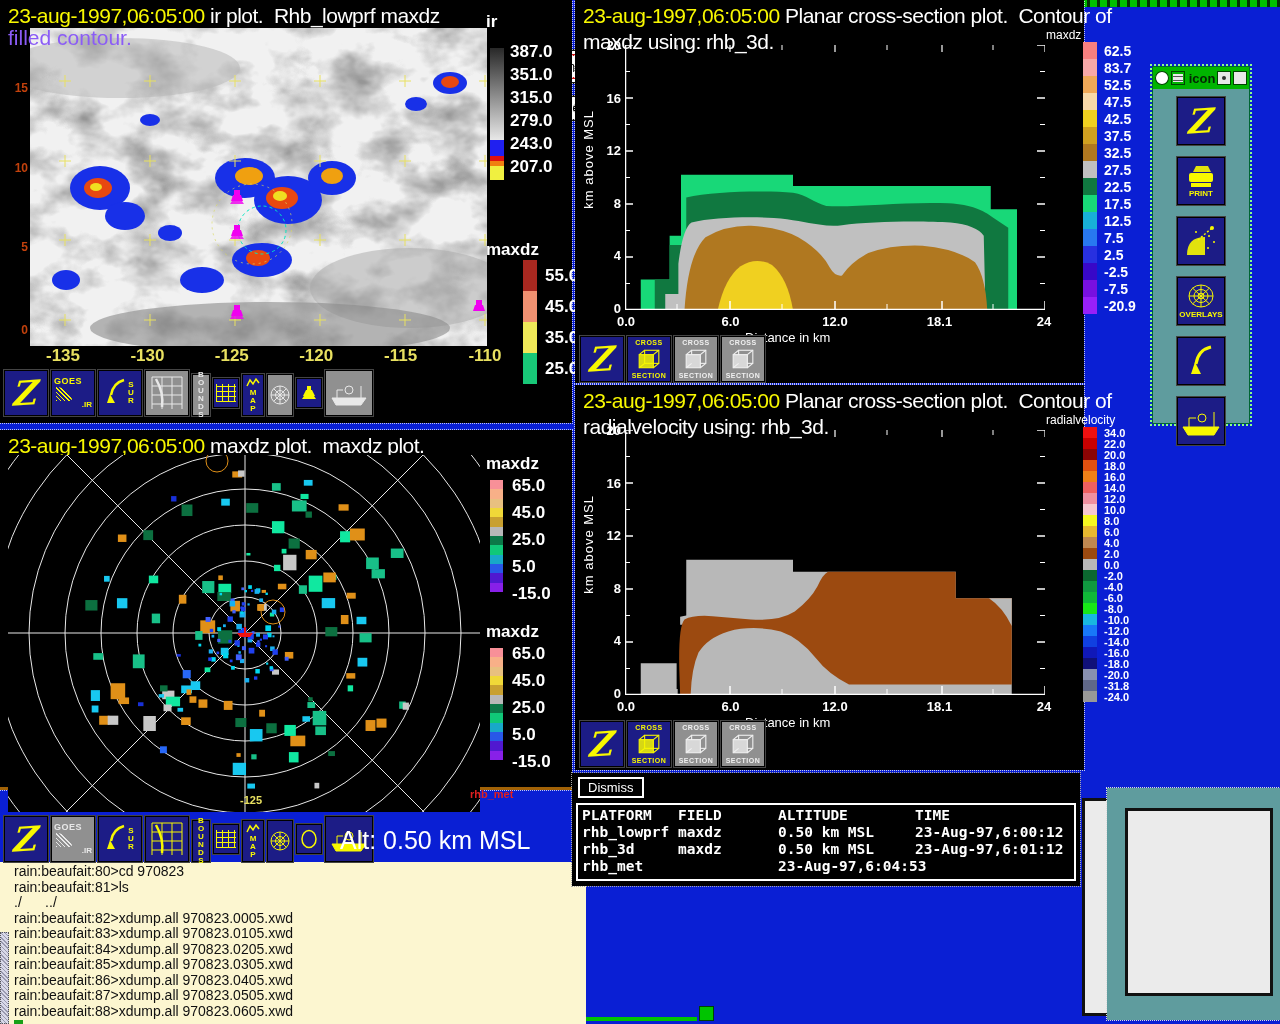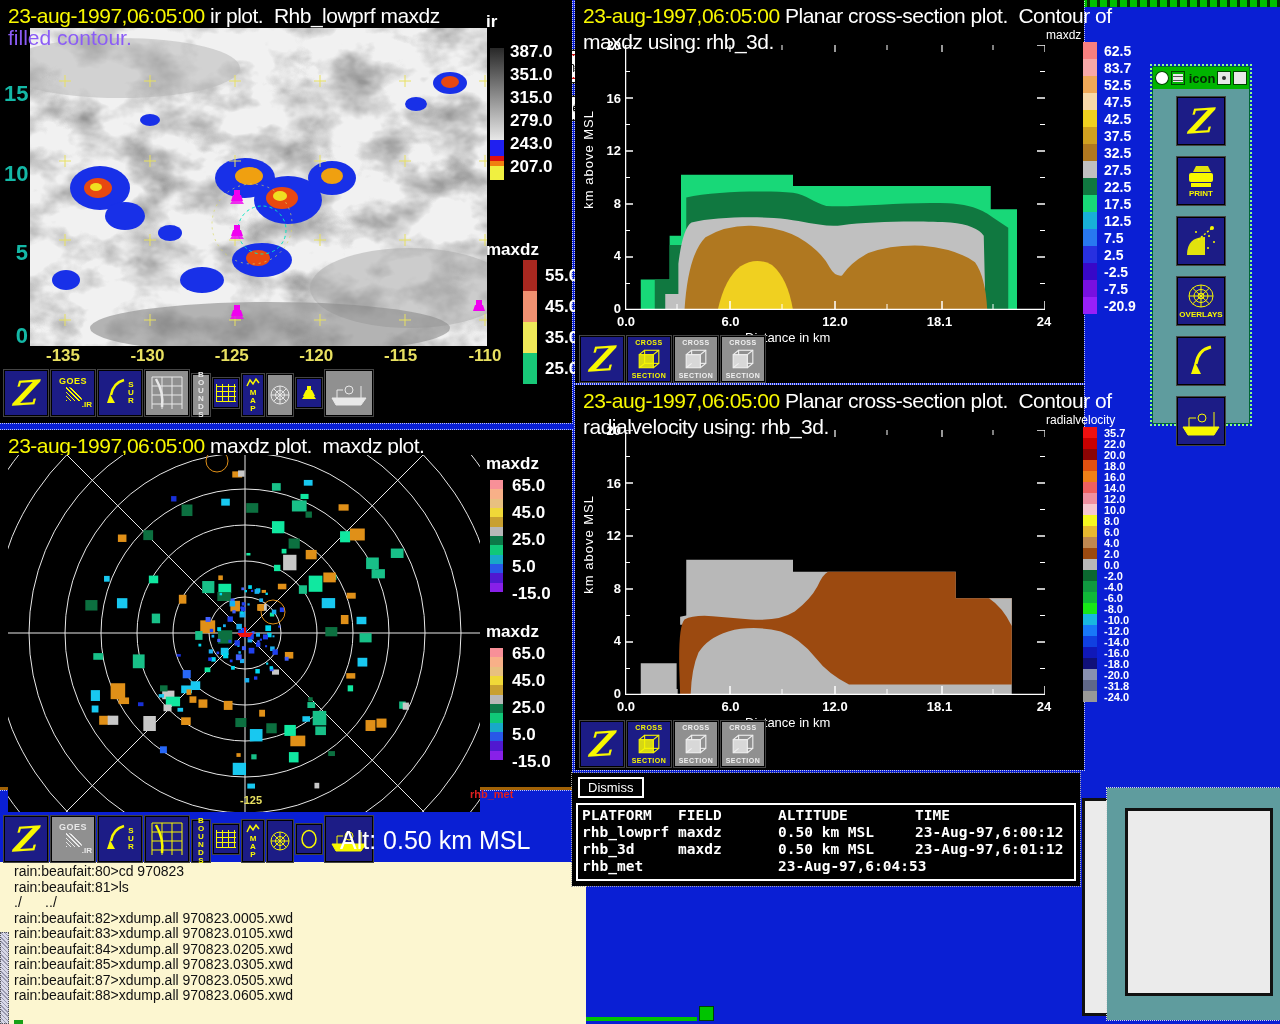--- a/index.html
+++ b/index.html
@@ -26,21 +26,21 @@
         border:1px solid #000; box-shadow:0 0 0 1px #444; }
   .tb.navy { background:#1c1c86; color:#f8f800; }
   .tb.gray { background:#909090; color:#e8e8e8; }
   .tb.big { width:44px; height:46px; }
   .tb.mid { width:40px; height:42px; }
   .tb.narrow { width:18px; height:42px; }
   .tb.small { width:26px; height:30px; align-self:center; }
   .zglyph { font-family:"DejaVu Serif", serif; font-style:italic; font-weight:bold;
             font-size:34px; color:#f8f800; transform:skewX(-8deg) rotate(-4deg); line-height:1; }
   .vtext { font-size:8px; font-weight:bold; line-height:8px; width:9px; word-break:break-all; text-align:center; }
-  .goeswrap { display:flex; flex-direction:column; align-items:center; width:100%; padding:2px; }
+  .goeswrap { display:flex; flex-direction:column; align-items:flex-start; width:100%; padding:2px; }
   .goeslbl { font-size:9px; font-weight:bold; line-height:9px; letter-spacing:.5px; }
   .irlbl  { font-size:8px; font-weight:bold; align-self:flex-end; line-height:8px; }
   .dish { width:16px; height:14px; border-radius:0 100% 0 0; margin:1px 0 0 2px;
           background:repeating-linear-gradient(45deg,currentColor 0 1px,transparent 1px 3px); }
   .gridicon { width:30px; height:30px;
       background:
         repeating-linear-gradient(90deg,currentColor 0 1px,transparent 1px 7px),
         repeating-linear-gradient(0deg,currentColor 0 1px,transparent 1px 7px); }
   .gridicon.small3 { width:20px; height:18px;
       background:
@@ -57,21 +57,21 @@
   .cbar-label.smallfont { font-size:12px; font-weight:normal; }
   .cbar-list { display:flex; flex-direction:column;padding-left:37px; }
   .cbar-row { display:flex; align-items:center; }
   .cbar-row .sw { display:block; }
   .cbar-row .cv { color:#fff; font-weight:bold; white-space:nowrap; }
 
   
   #sat-win { left:0; top:7; width:572px; height:423px; z-index:2; }
   #sat-title2 { position:absolute; left:8px; top:26px; font-size:21px; color:#8b5cf6; z-index:3; }
   #sat-img { position:absolute; left:30px; top:28px; width:457px; height:318px; }
-  .ytick { position:absolute; color:#14b8a6; font-size:22px; font-weight:bold; width:24px; text-align:right; }
+  .ytick { position:absolute; color:#c2410c; font-size:12px; font-weight:bold; width:24px; text-align:right; }
   #sat-xticks { position:absolute; left:38px; top:346px; width:472px; display:flex; justify-content:space-between; }
   #sat-xticks span { width:50px; text-align:center; color:#e8e060; font-size:17px; font-weight:bold; }
   #sat-cbar { position:absolute; left:486px; top:12px; width:84px; }
   #sat-ir-grad { position:absolute; left:4px; top:36px; width:14px; height:92px;
       background:linear-gradient(#282828,#e8e8e8); }
   .ir-block { position:absolute; left:4px; width:14px; }
   .ir-lab { position:absolute; left:24px; color:#fff; font-size:17px; font-weight:bold; }
   #sat-maxdz { position:absolute; left:486px; top:240px; }
   #sat-maxdz .cbar-row { height:31px; }
   #sat-maxdz .sw { width:14px; height:31px; }
@@ -665,21 +665,21 @@
         <span>18.1</span>
         <span>24</span>
       </div>
     <div class="xlabel">Distance in km</div>
     <div class="xcbar">
       <div class="cbar-label smallfont">radialvelocity</div>
       <div class="cbar-list">
 
       <div class="cbar-row h11">
             <span class="sw" style="background: rgb(240, 16, 16);"></span>
-            <span class="cv">35.7</span>
+            <span class="cv">34.0</span>
           </div>
           <div class="cbar-row h11">
             <span class="sw" style="background: rgb(200, 0, 0);"></span>
             <span class="cv">22.0</span>
           </div>
           <div class="cbar-row h11">
             <span class="sw" style="background: rgb(140, 4, 4);"></span>
             <span class="cv">20.0</span>
           </div>
           <div class="cbar-row h11">
@@ -1138,20 +1138,21 @@
     <div class="scroll"></div>
     <div id="termlines">
 
     <div class="termline">rain:beaufait:80&gt;cd 970823</div>
         <div class="termline">rain:beaufait:81&gt;ls</div>
         <div class="termline">./      ../</div>
         <div class="termline">rain:beaufait:82&gt;xdump.all 970823.0005.xwd</div>
         <div class="termline">rain:beaufait:83&gt;xdump.all 970823.0105.xwd</div>
         <div class="termline">rain:beaufait:84&gt;xdump.all 970823.0205.xwd</div>
         <div class="termline">rain:beaufait:85&gt;xdump.all 970823.0305.xwd</div>
+        <div class="termline">rain:beaufait:86&gt;xdump.all 970823.0405.xwd</div>
         <div class="termline">rain:beaufait:87&gt;xdump.all 970823.0505.xwd</div>
         <div class="termline">rain:beaufait:88&gt;xdump.all 970823.0605.xwd</div>
       </div>
     <span class="cursor" style="position:absolute; left:14px; top:158px"></span>
   </div>
 
   <div class="win" id="popup">
     <button id="popup-dismiss">Dismiss</button>
     <div id="popup-table">
       <div class="prow">

